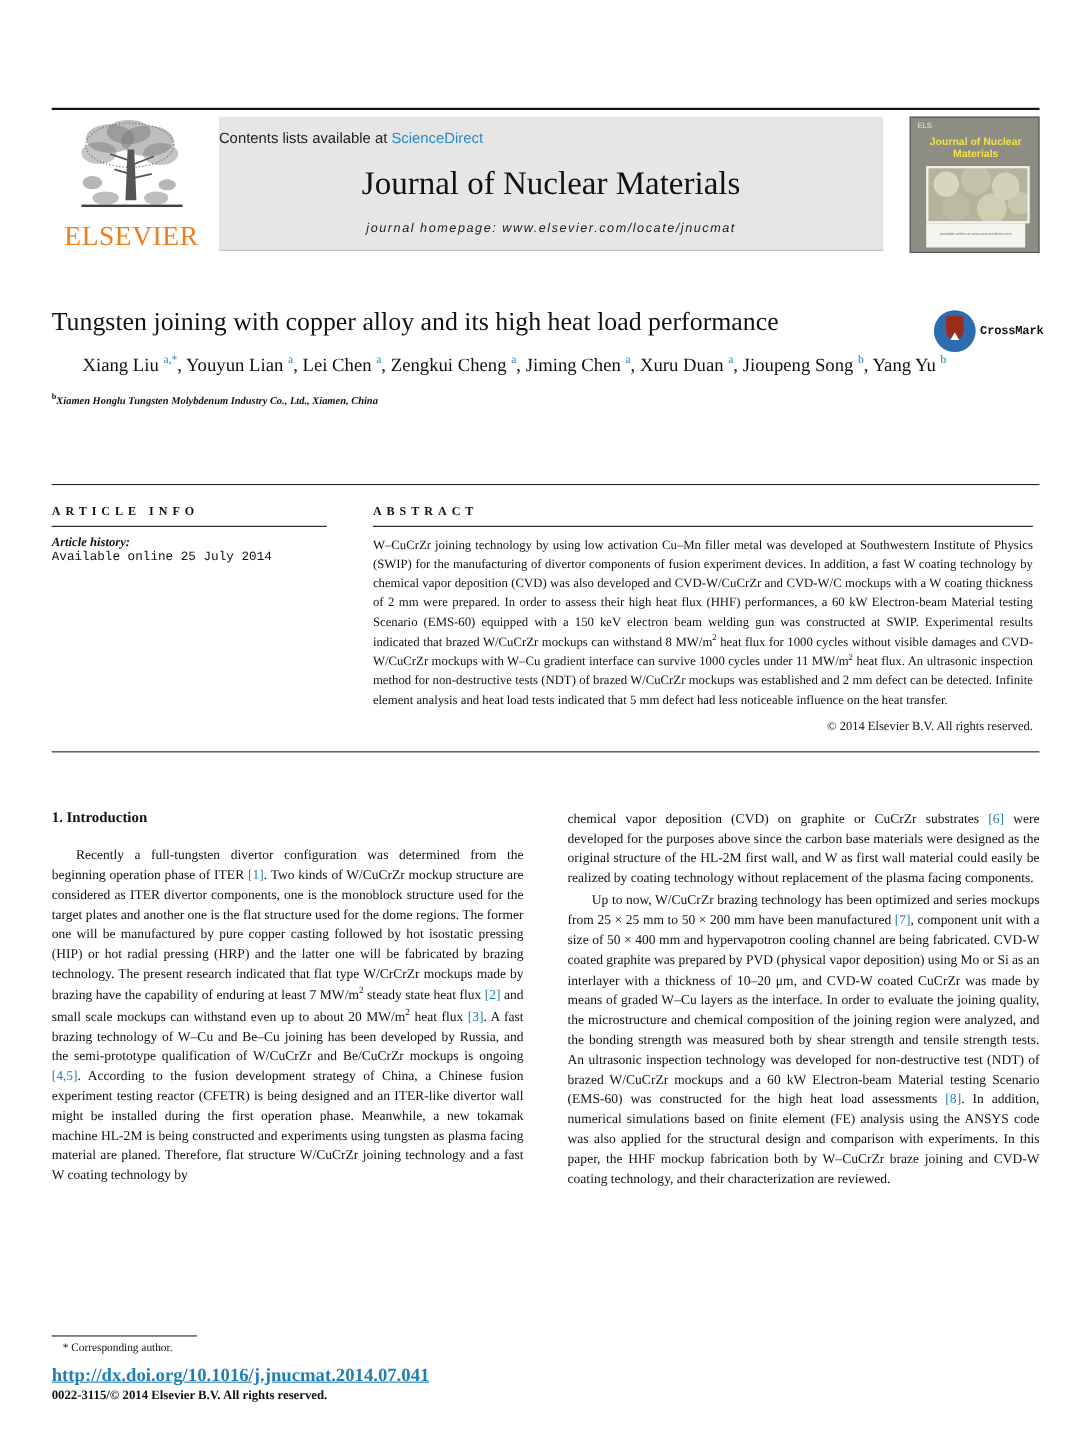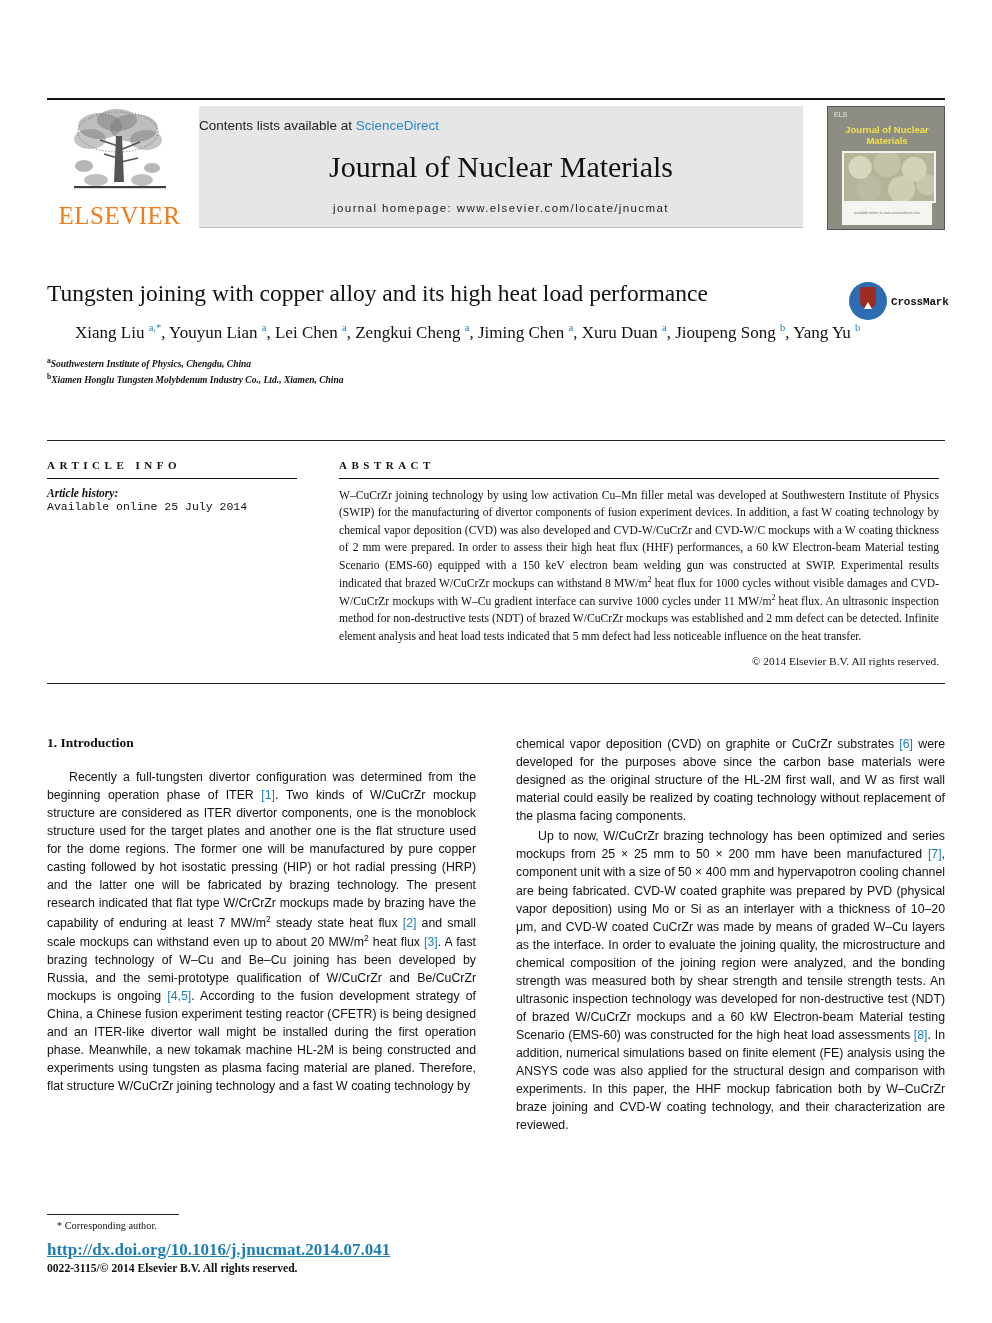--- a/index.html
+++ b/index.html
@@ -91,20 +91,21 @@
   }
   .homepage-line {
     position: absolute;
     left: 0; top: 96px;
     width: 604px;
     text-align: center;
     font-family: "Liberation Sans", sans-serif;
     font-size: 11.5px;
     letter-spacing: 1.4px;
     color: #222;
+    font-style: italic;
   }
   .cover-thumb {
     position: absolute;
     left: 780px; top: 6px;
     width: 118px;
     height: 124px;
     background: #8d8d83;
     border: 1px solid #555;
     box-sizing: border-box;
   }
@@ -304,21 +305,21 @@
   }
   .bcol { width: 429px; position: relative; }
   .body-head {
     font-family: "Liberation Serif", serif;
     font-weight: bold;
     font-size: 13.5px;
     color: #111;
     margin-bottom: 17px;
   }
   .para {
-    font-family: Liberation Sans, sans-serif;
+    font-family: Liberation Serif, serif;
     font-size: 12.3px;
     line-height: 1.47;
     text-align: justify;
     text-indent: 22px;
     color: #111;
     margin: 0 0 2px 0;
   }
   .para.noind { text-indent: 0; }
   .para sup { font-size: 8.5px; vertical-align: super; }
   .ref { color: #1f7fb5; }
@@ -415,23 +416,20 @@
         <div class="cm-shield"></div>
         <div class="cm-notch"></div>
       </div>
       <div class="cm-text">CrossMark</div>
     </div>
 
     <div class="authors">Xiang Liu <sup>a,*</sup>, Youyun Lian <sup>a</sup>, Lei Chen <sup>a</sup>, Zengkui Cheng <sup>a</sup>, Jiming Chen <sup>a</sup>, Xuru Duan <sup>a</sup>, Jioupeng Song <sup>b</sup>, Yang Yu <sup>b</sup></div>
 
     <div class="affils">
       <div>
-        <sup>a</sup><span>Southwestern Institute of Physics, Chengdu, China</span>
-      </div>
-      <div>
         <sup>b</sup><span>Xiamen Honglu Tungsten Molybdenum Industry Co., Ltd., Xiamen, China</span>
       </div>
     </div>
   </div>
 
   <div class="info-abstract">
     <div class="ia-cols">
       <div class="col-info">
         <div class="sec-head">ARTICLE INFO</div>
         <div class="rule"></div>

